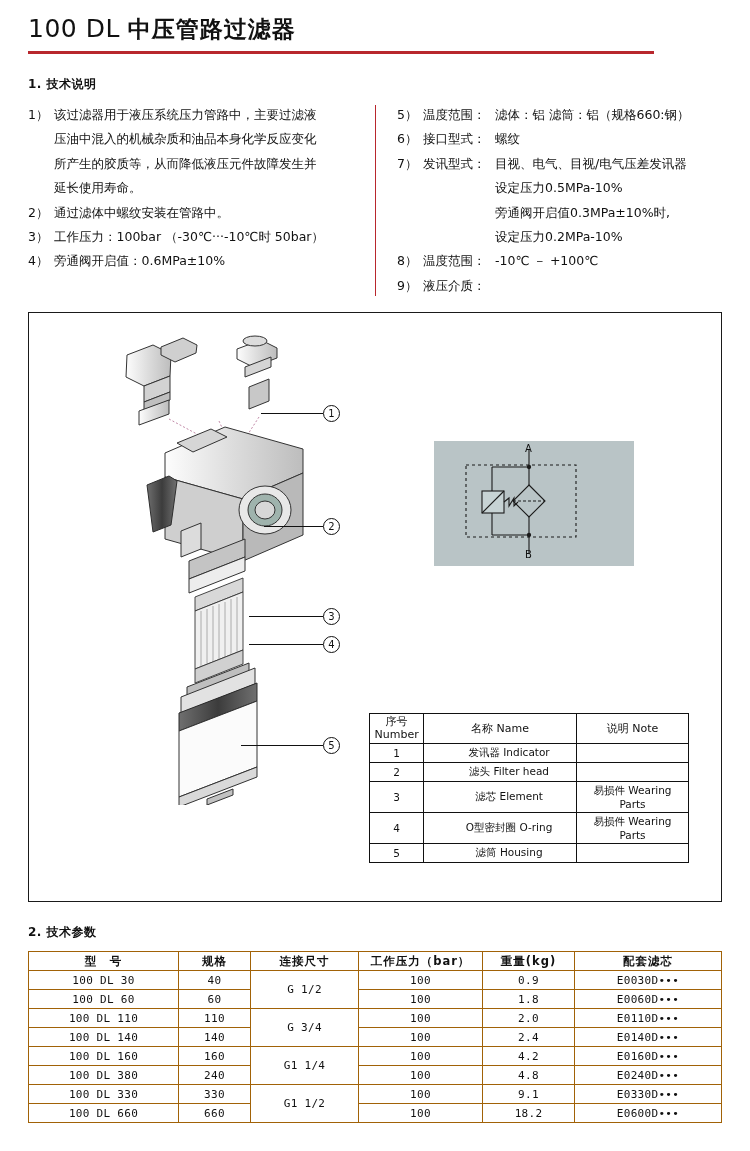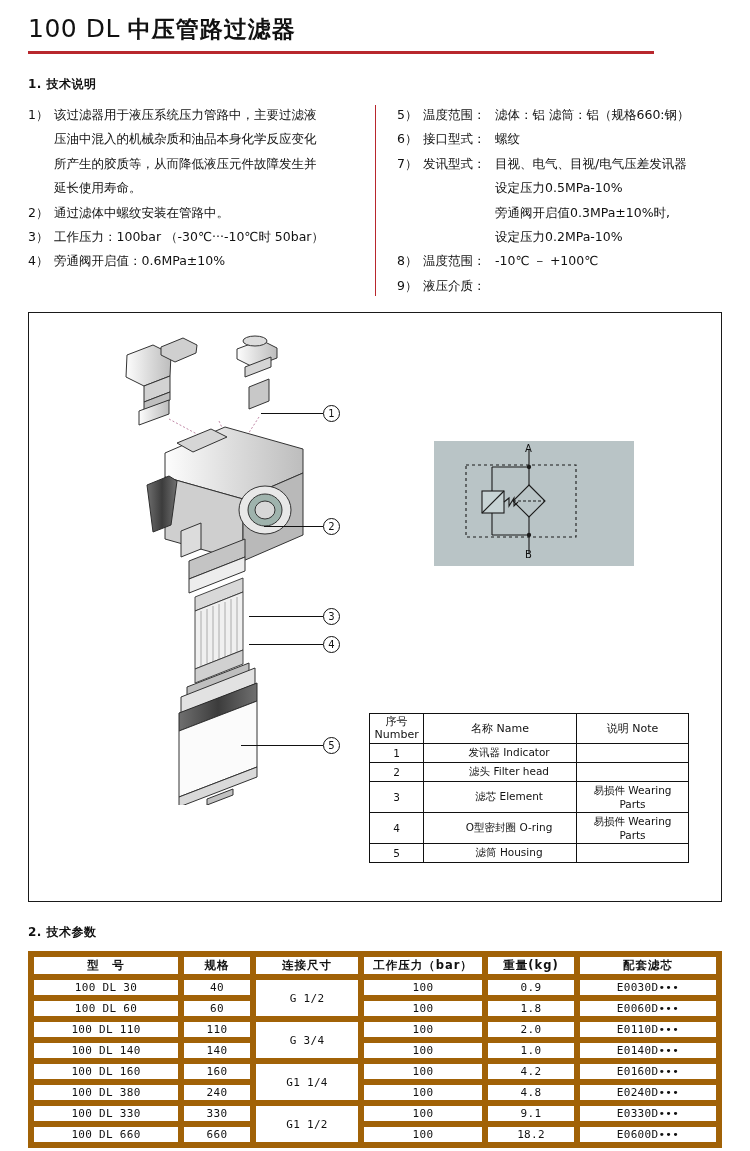--- a/index.html
+++ b/index.html
@@ -91,21 +91,21 @@
   .pt-no { width: 40px; }
   .pt-name { width: 150px; text-align: left; padding-left: 22px !important; }
   .pt-note { width: 110px; }
   .pt-head-no { font-size: 9px; line-height: 1.15; }
 
   
   .param-table {
     width: 100%; border-collapse: collapse; font-size: 11.5px; margin-top: 4px;
   }
   .param-table th, .param-table td {
-    border: 6px solid #a16207; text-align: center; height: 19px; padding: 1px 2px;
+    border: 1px solid #a16207; text-align: center; height: 19px; padding: 1px 2px;
     font-weight: normal;
   }
   .param-table th { font-weight: bold; letter-spacing: 1px; }
   .col-model { width: 150px; }
   .col-spec  { width: 72px; }
   .col-conn  { width: 108px; }
   .col-press { width: 124px; }
   .col-weight{ width: 92px; }
 
   .mono { font-family: "DejaVu Sans Mono", monospace; font-size: 11px; letter-spacing: 0.3px; }
@@ -424,21 +424,21 @@
         <td class="mono">110</td>
         <td class="mono" rowspan="2">G 3/4</td>
         <td class="mono">100</td>
         <td class="mono">2.0</td>
         <td class="mono">E0110D•••</td>
       </tr>
       <tr>
         <td class="mono">100 DL 140</td>
         <td class="mono">140</td>
         <td class="mono">100</td>
-        <td class="mono">1.0</td>
+        <td class="mono">2.4</td>
         <td class="mono">E0140D•••</td>
       </tr>
       <tr>
         <td class="mono">100 DL 160</td>
         <td class="mono">160</td>
         <td class="mono" rowspan="2">G1 1/4</td>
         <td class="mono">100</td>
         <td class="mono">4.2</td>
         <td class="mono">E0160D•••</td>
       </tr>

